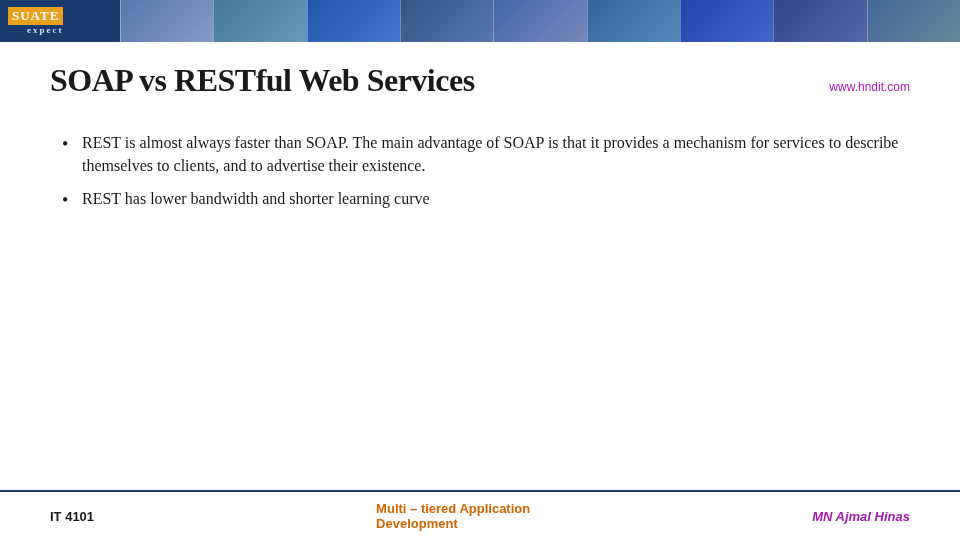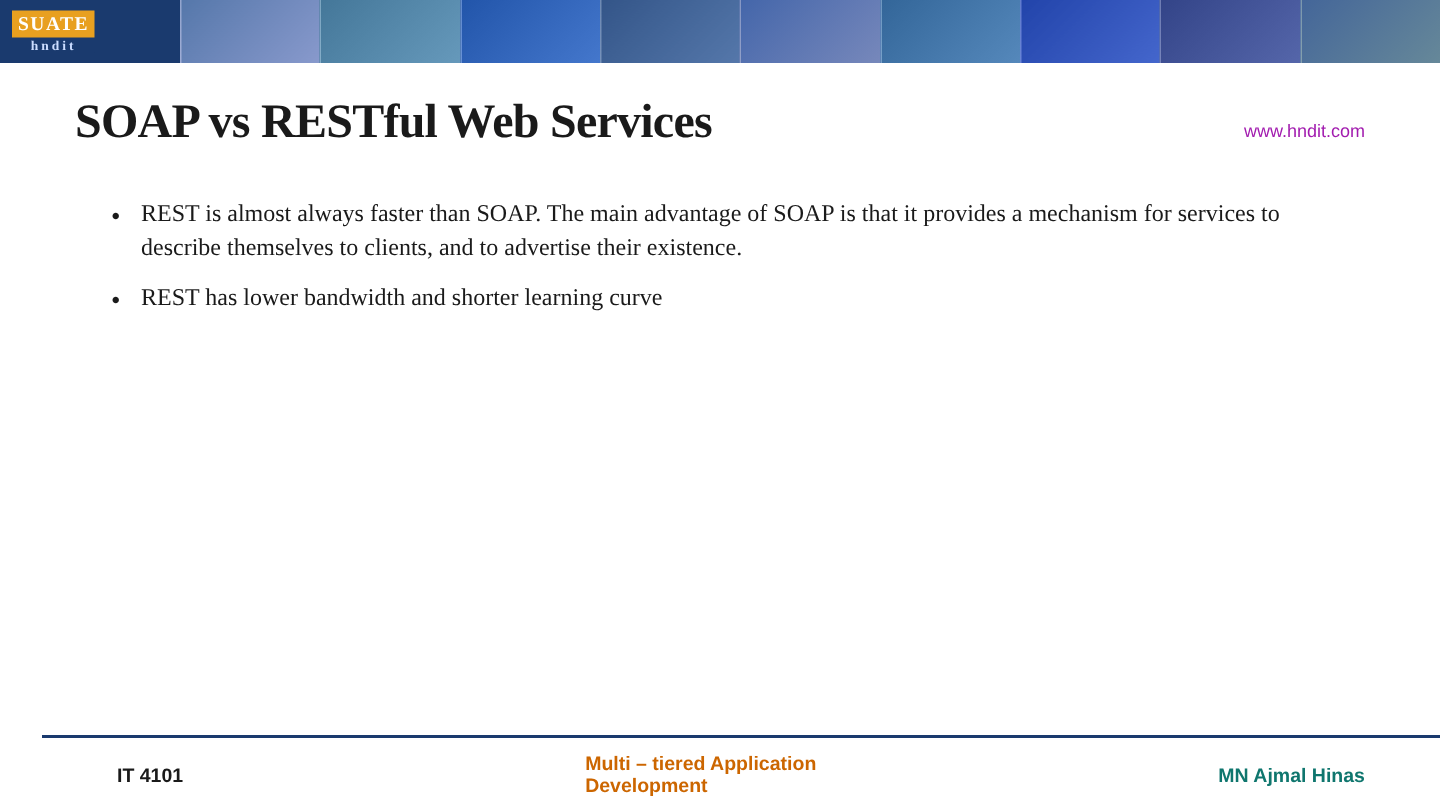--- a/index.html
+++ b/index.html
@@ -33,21 +33,21 @@
       flex-shrink: 0;
     }
 
     .logo-box {
       background: #1a3a6e;
       color: white;
       font-size: 10px;
       font-weight: bold;
       display: flex;
       flex-direction: column;
-      align-items: center;
+      align-items: flex-end;
     }
 
     .logo-suate {
       background: #e8a020;
       color: white;
       font-size: 13px;
       font-weight: bold;
       padding: 1px 4px;
       letter-spacing: 1px;
     }
@@ -106,21 +106,21 @@
 
     .website-url {
       font-size: 12px;
       color: #a21caf;
       font-family: Arial, sans-serif;
     }
 
     .bullet-list {
       list-style: none;
       padding: 0;
-      margin: 16px;
+      margin: 4px;
     }
 
     .bullet-list li {
       position: relative;
       padding-left: 28px;
       margin-bottom: 10px;
       font-size: 16px;
       color: #1a1a1a;
       line-height: 1.45;
       font-family: Georgia, serif;
@@ -141,53 +141,53 @@
       bottom: 0;
       left: 0;
       right: 0;
       height: 50px;
       border-top: 2px solid #1a3a6e;
       display: flex;
       align-items: center;
       justify-content: space-between;
       padding: 0 50px;
       background: #fff;
-      margin-left: 28px;
     }
 
     .footer-left {
       font-family: Arial, sans-serif;
       font-size: 13px;
       color: #1a1a1a;
       font-weight: bold;
     }
 
     .footer-center {
       font-family: Arial, sans-serif;
       font-size: 13px;
       color: #cc6600;
       font-weight: bold;
       text-align: left;
     }
 
     .footer-right {
       font-family: Arial, sans-serif;
       font-size: 13px;
-      color: #0f766e;
-      font-weight: bold;
+      color: #a21caf;
+      font-weight: bold;
+      font-style: italic;
     }
   </style>
 </head>
 <body>
 
 <div class="top-banner">
   <div class="top-banner-logo">
     <div class="logo-box">
       <span class="logo-suate">SUATE</span>
-      <span class="logo-moodle">hndit</span>
+      <span class="logo-moodle">expect</span>
     </div>
   </div>
   <div class="banner-images">
     <div class="banner-img-block"></div>
     <div class="banner-img-block"></div>
     <div class="banner-img-block"></div>
     <div class="banner-img-block"></div>
     <div class="banner-img-block"></div>
     <div class="banner-img-block"></div>
     <div class="banner-img-block"></div>

